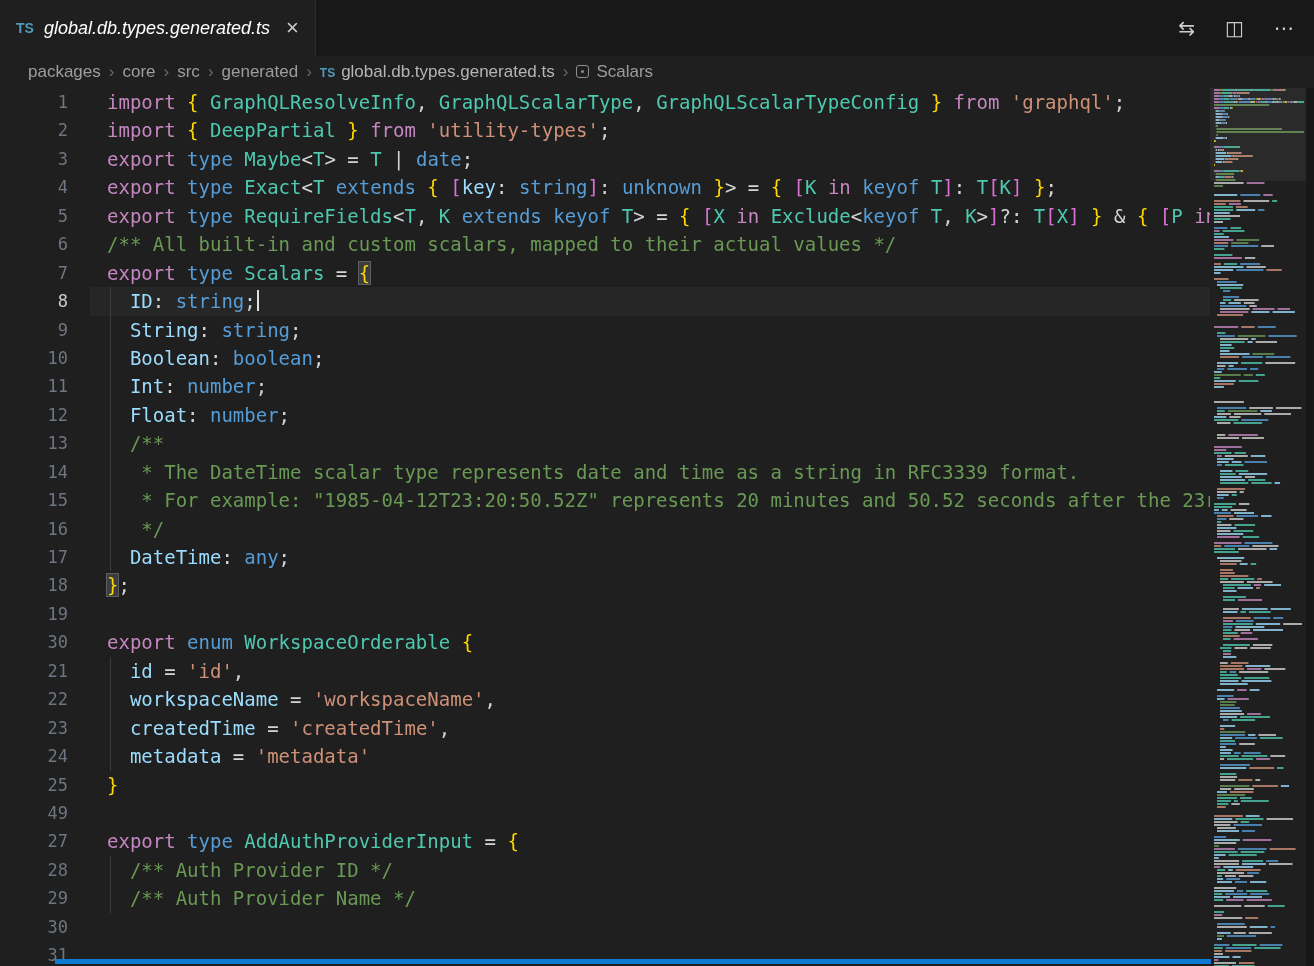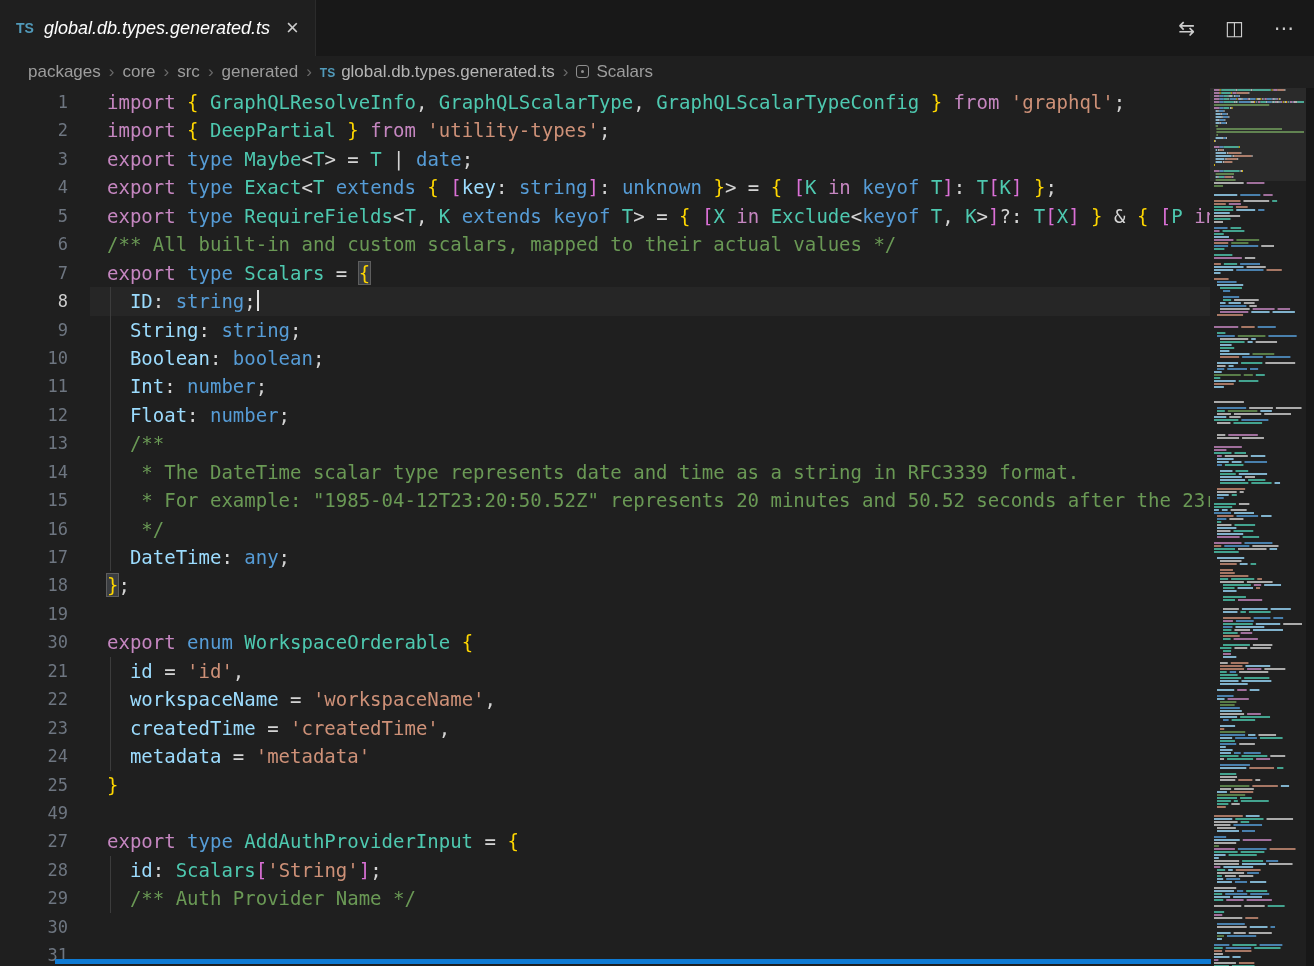--- a/index.html
+++ b/index.html
@@ -125,21 +125,21 @@
       <div class="code-line"><span class="tok-b1m">}</span><span class="tok-pu">;</span></div>
       <div class="code-line"></div>
       <div class="code-line"><span class="tok-kw">export </span><span class="tok-st">enum </span><span class="tok-ty">WorkspaceOrderable </span><span class="tok-b1">{</span></div>
       <div class="code-line"><span class="guide"></span><span class="tok-va">  id</span><span class="tok-pu"> = </span><span class="tok-str">'id'</span><span class="tok-pu">,</span></div>
       <div class="code-line"><span class="guide"></span><span class="tok-va">  workspaceName</span><span class="tok-pu"> = </span><span class="tok-str">'workspaceName'</span><span class="tok-pu">,</span></div>
       <div class="code-line"><span class="guide"></span><span class="tok-va">  createdTime</span><span class="tok-pu"> = </span><span class="tok-str">'createdTime'</span><span class="tok-pu">,</span></div>
       <div class="code-line"><span class="guide"></span><span class="tok-va">  metadata</span><span class="tok-pu"> = </span><span class="tok-str">'metadata'</span></div>
       <div class="code-line"><span class="tok-b1">}</span></div>
       <div class="code-line"></div>
       <div class="code-line"><span class="tok-kw">export </span><span class="tok-st">type </span><span class="tok-ty">AddAuthProviderInput</span><span class="tok-pu"> = </span><span class="tok-b1">{</span></div>
-      <div class="code-line"><span class="guide"></span><span class="tok-va">  id</span><span class="tok-pu">: </span><span class="tok-ty">Scalars</span><span class="tok-b2">[</span><span class="tok-str">'String'</span><span class="tok-b2">]</span><span class="tok-pu">;</span></div>
+      <div class="code-line"><span class="guide"></span><span class="tok-cm">  /** Auth Provider ID */</span></div>
       <div class="code-line"><span class="guide"></span><span class="tok-cm">  /** Auth Provider Name */</span></div>
     </div>
   <div class="gutter">
       <div class="ln">1</div>
       <div class="ln">2</div>
       <div class="ln">3</div>
       <div class="ln">4</div>
       <div class="ln">5</div>
       <div class="ln">6</div>
       <div class="ln">7</div>

